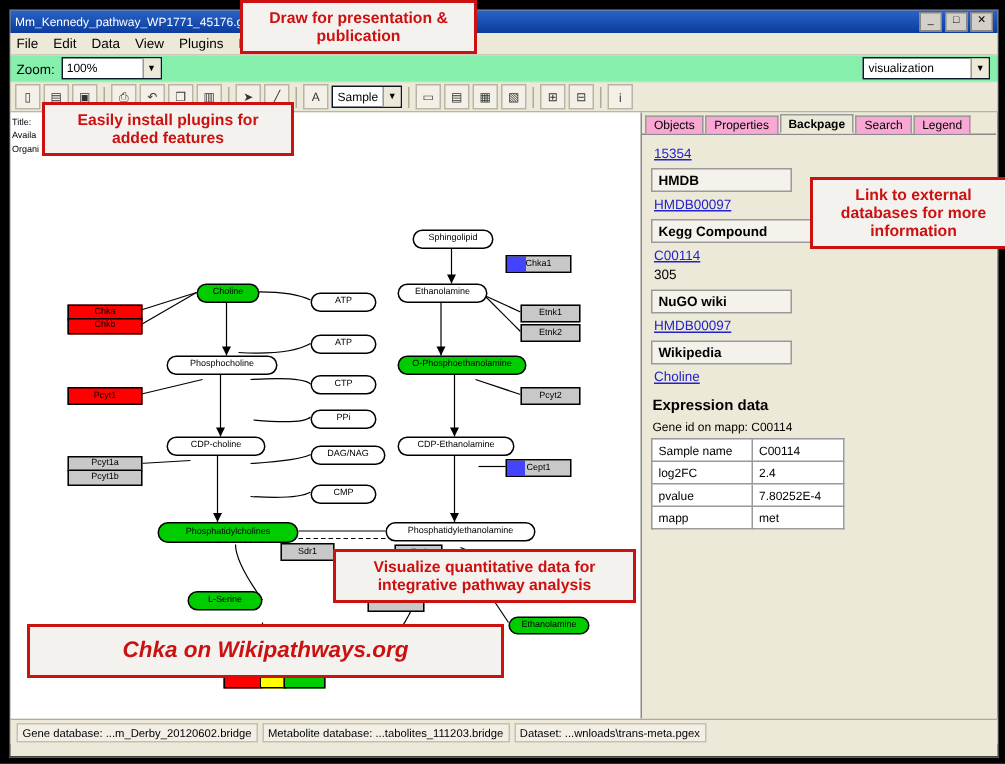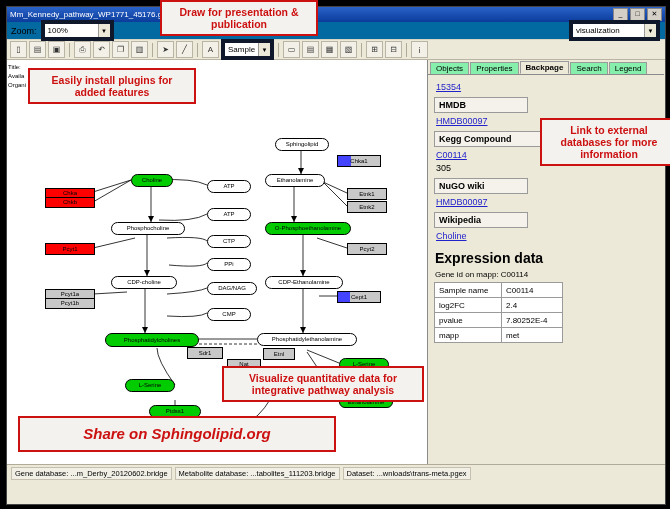--- a/index.html
+++ b/index.html
@@ -8,44 +8,44 @@
   .win{position:absolute;left:6px;top:6px;width:658px;height:497px;background:#ece9d8;border:1px solid #444;box-shadow:0 0 4px #000;}
   
   .titlebar{height:15px;background:linear-gradient(#2a63c8,#0a3c9c);display:flex;align-items:center;padding:0 3px;color:#fff;font-size:8px;}
   .titlebar .tb-title{flex:1;white-space:nowrap;overflow:hidden;text-overflow:ellipsis;}
   .tb-btns{display:flex;gap:2px;}
   .tb-btn{width:13px;height:11px;background:#d4d0c8;border:1px solid #888;font-size:7px;line-height:10px;text-align:center;color:#000;}
   
   .menubar{height:14px;background:#ece9d8;border-bottom:1px solid #cfcabc;display:flex;align-items:center;font-size:9px;padding-left:3px;gap:8px;}
   .menubar span{padding:0 1px;color:#000;}
   
-  .zoombar{height:17px;background:#0369a1;display:flex;align-items:center;font-size:9px;padding-left:4px;gap:4px;border-bottom:1px solid #d8d4c6;}
-  .combo{height:13px;border:4px solid #0f172a;background:#fff;font-size:8px;display:flex;align-items:center;padding-left:3px;position:relative;}
+  .zoombar{height:17px;background:#86efac;display:flex;align-items:center;font-size:9px;padding-left:4px;gap:4px;border-bottom:1px solid #d8d4c6;}
+  .combo{height:13px;border:1px solid #0f172a;background:#fff;font-size:8px;display:flex;align-items:center;padding-left:3px;position:relative;}
   .combo .arw{position:absolute;right:0;top:0;width:11px;height:100%;background:#ece9d8;border-left:1px solid #9a9a9a;display:flex;align-items:center;justify-content:center;font-size:6px;}
   .zoomcombo{width:62px;}
   .viscombo{width:80px;margin-left:auto;margin-right:5px;}
   
   .toolbar{height:19px;background:#ece9d8;border-bottom:1px solid #b9b4a4;display:flex;align-items:center;gap:2px;padding-left:3px;}
   .tbtn{width:15px;height:15px;border:1px solid #b9b4a4;background:#f3f1e7;display:flex;align-items:center;justify-content:center;font-size:8px;color:#333;}
   .tsep{width:1px;height:14px;background:#b0aa98;margin:0 2px;}
   .labelbox{display:flex;align-items:center;gap:2px;font-size:8px;}
   
   .body{position:relative;height:404px;display:flex;}
   .leftpane{position:relative;width:420px;background:#fff;border-right:1px solid #8a8a8a;overflow:hidden;}
   .sidestrip{position:absolute;left:0;top:0;width:32px;height:100%;font-size:6px;color:#000;padding:3px 1px;line-height:9px;}
   .canvas{position:absolute;left:0;top:0;width:420px;height:404px;}
   .rightpane{width:236px;background:#ece9d8;position:relative;}
   .tabs{display:flex;height:14px;font-size:8px;align-items:flex-end;padding-left:2px;gap:1px;border-bottom:1px solid #8a8a8a;}
-  .tab{padding:1px 5px;background:#86efac;border:1px solid #9a9a9a;border-bottom:none;}
+  .tab{padding:1px 5px;background:#f9a8d4;border:1px solid #9a9a9a;border-bottom:none;}
   .tab.active{background:#ece9d8;font-weight:bold;border-bottom:1px solid #ece9d8;}
   .rp-content{padding:4px 6px;height:386px;overflow:hidden;position:relative;}
   .sect{border:1px solid #9a9a9a;background:#f4f2ea;font-weight:bold;font-size:9px;padding:2px 4px;width:84px;margin-top:5px;}
   .lnk{color:#2222cc;text-decoration:underline;font-size:9px;margin:3px 0 0 2px;display:block;}
   .plain{font-size:9px;margin:3px 0 0 2px;}
-  .exphdr{font-weight:bold;font-size:14px;margin:9px 0 4px 1px;}
+  .exphdr{font-weight:bold;font-size:10px;margin:9px 0 4px 1px;}
   .geneid{font-size:8px;margin:0 0 3px 1px;}
   table.exp{border-collapse:collapse;font-size:8px;}
   table.exp td{border:1px solid #9a9a9a;padding:1px 4px;background:#fff;height:12px;}
   table.exp td.k{width:58px;}
   table.exp td.v{width:52px;}
   
   .statusbar{height:16px;background:#ece9d8;border-top:1px solid #b0aa98;display:flex;align-items:center;font-size:7.5px;padding:0 4px;gap:3px;}
   .statusbar .cell{border:1px solid #c4bfae;padding:1px 3px;background:#f2f0e6;white-space:nowrap;}
   
   .callout{position:absolute;background:#f4f2ef;border:2px solid #cc1111;color:#cc1111;font-weight:bold;text-align:center;font-size:10.5px;line-height:12px;padding:4px 6px;z-index:40;}
@@ -70,20 +70,28 @@
 
     <div class="titlebar">
       <span class="tb-title">Mm_Kennedy_pathway_WP1771_45176.gpml</span>
       <span class="tb-btns">
         <span class="tb-btn">_</span>
         <span class="tb-btn">□</span>
         <span class="tb-btn">✕</span>
       </span>
     </div>
 
+    <div class="menubar">
+      <span>File</span>
+      <span>Edit</span>
+      <span>Data</span>
+      <span>View</span>
+      <span>Plugins</span>
+      <span>Help</span>
+    </div>
 
     <div class="zoombar">
       <span>Zoom:</span>
       <span class="combo zoomcombo">
         <span>100%</span>
         <span class="arw">▼</span>
       </span>
       <span class="combo viscombo">
         <span>visualization</span>
         <span class="arw">▼</span>
@@ -270,14 +278,14 @@
       <span class="cell">Gene database: ...m_Derby_20120602.bridge</span>
       <span class="cell">Metabolite database: ...tabolites_111203.bridge</span>
       <span class="cell">Dataset: ...wnloads\trans-meta.pgex</span>
     </div>
   </div>
 
   <div class="callout" id="co-draw">Draw for presentation &amp; publication</div>
   <div class="callout" id="co-plugins">Easily install plugins for added features</div>
   <div class="callout" id="co-link">Link  to external databases  for more information</div>
   <div class="callout" id="co-visual">Visualize quantitative data  for integrative pathway analysis</div>
-  <div class="callout" id="co-share">Share on Sphingolipid.org</div>
+  <div class="callout" id="co-share">Chka on Wikipathways.org</div>
 </div>
 
 </body></html>

